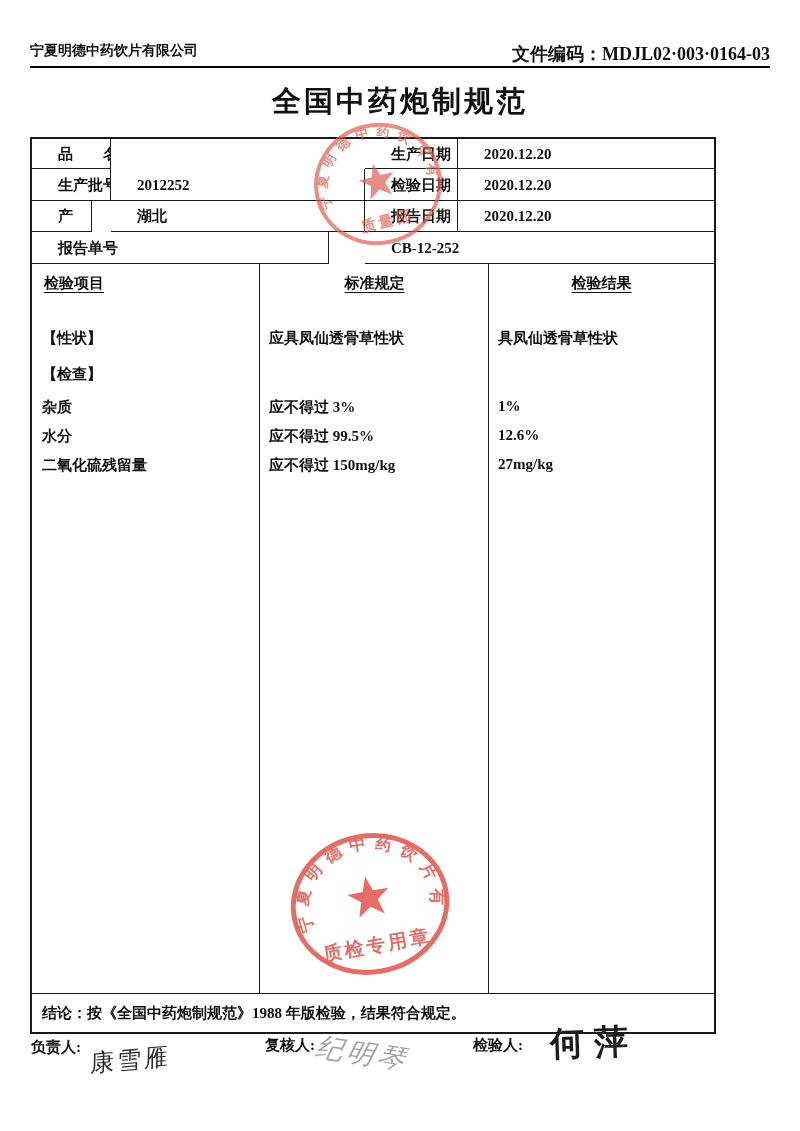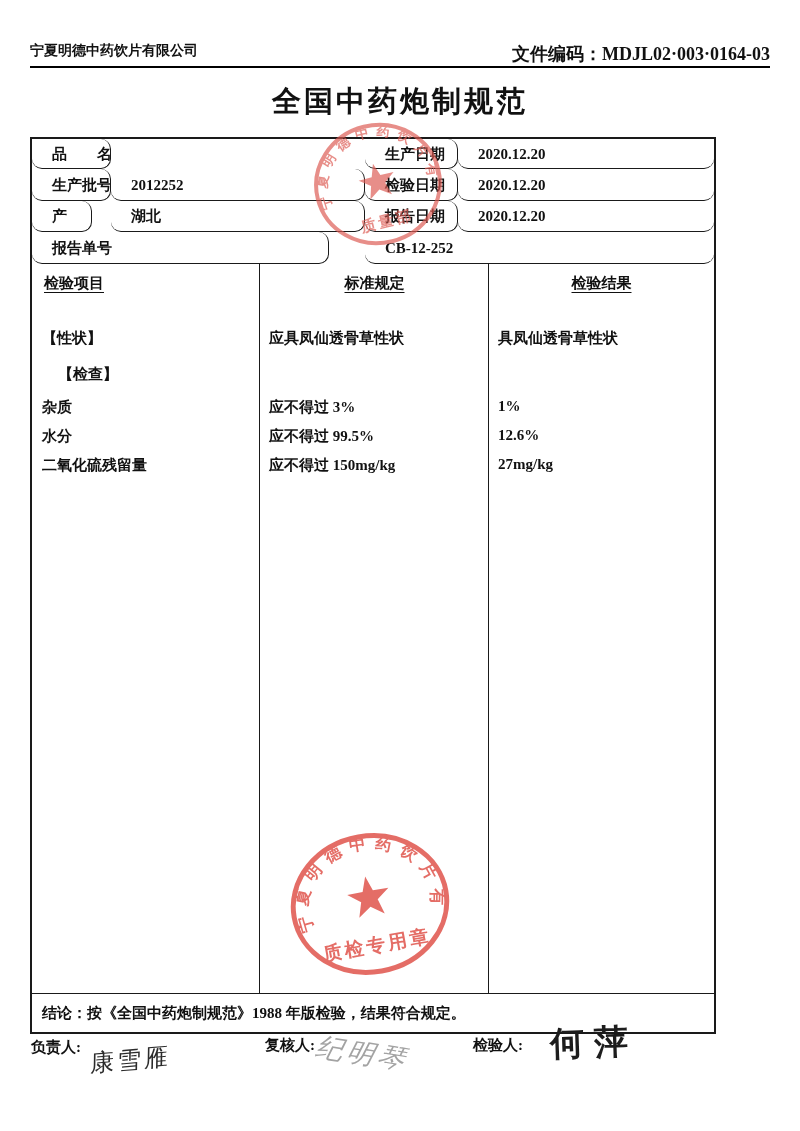--- a/index.html
+++ b/index.html
@@ -6,21 +6,21 @@
   .doc{
     position:relative;width:800px;height:1131px;margin:0 auto;background:#ffffff;
     font-family:"Liberation Serif","DejaVu Serif",serif;color:#111;overflow:hidden;
   }
   .abs{position:absolute;}
   .company{left:30px;top:42px;font-size:14px;font-weight:bold;}
   .doccode{right:30px;top:42px;font-size:18px;font-weight:bold;}
   .rule{left:30px;top:66px;width:740px;height:2px;background:#000;}
   .title{left:0;top:82px;width:800px;text-align:center;font-size:29px;font-weight:bold;letter-spacing:3px;}
   .tbl{left:30px;top:137px;width:686px;height:897px;border:2px solid #1a1a1a;box-sizing:border-box;}
-  .cell{position:absolute;box-sizing:border-box;font-size:15px;font-weight:600;padding-left:20px;overflow:hidden;white-space:pre;border-radius:10px;}
+  .cell{position:absolute;box-sizing:border-box;font-size:15px;font-weight:600;padding-left:26px;overflow:hidden;white-space:pre;}
   .bR{border-right:1.5px solid #1a1a1a;}
   .bB{border-bottom:1.5px solid #1a1a1a;}
   .sec-col{position:absolute;box-sizing:border-box;}
   .sec-head{position:absolute;font-size:15px;font-weight:600;text-decoration:underline;text-underline-offset:4px;}
   .res-item{position:absolute;font-size:15px;font-weight:600;white-space:pre;}
   .concl{position:absolute;font-size:15px;font-weight:600;padding-left:10px;box-sizing:border-box;}
   .sig-label{font-size:15px;font-weight:600;}
   .sig{font-family:"Liberation Serif","DejaVu Serif",serif;white-space:nowrap;}
   .sig-resp{font-size:24px;color:#2b2b2b;transform:rotate(-5deg) skewX(-6deg);letter-spacing:3px;}
   .sig-rev{font-size:27px;color:#a3a3a3;transform:rotate(9deg) skewX(-18deg);letter-spacing:4px;}
@@ -61,21 +61,21 @@
     <div class="sec-col" style="left:457px;top:125px;width:225px;height:729px;"></div>
 
     <div class="sec-head" style="left:12px;top:135px;">检验项目</div>
     <div class="sec-head" style="left:228px;top:135px;width:229px;text-align:center;">标准规定</div>
     <div class="sec-head" style="left:457px;top:135px;width:225px;text-align:center;">检验结果</div>
 
     <div class="res-item" style="left:10px;top:190px;">【性状】</div>
     <div class="res-item" style="left:237px;top:190px;">应具凤仙透骨草性状</div>
     <div class="res-item" style="left:466px;top:190px;">具凤仙透骨草性状</div>
 
-    <div class="res-item" style="left:26px;top:226px;">【检查】</div>
+    <div class="res-item" style="left:10px;top:226px;">【检查】</div>
 
     <div class="res-item" style="left:10px;top:259px;">杂质</div>
     <div class="res-item" style="left:237px;top:259px;">应不得过 3%</div>
     <div class="res-item" style="left:466px;top:259px;">1%</div>
 
     <div class="res-item" style="left:10px;top:288px;">水分</div>
     <div class="res-item" style="left:237px;top:288px;">应不得过 99.5%</div>
     <div class="res-item" style="left:466px;top:288px;">12.6%</div>
 
     <div class="res-item" style="left:10px;top:317px;">二氧化硫残留量</div>

